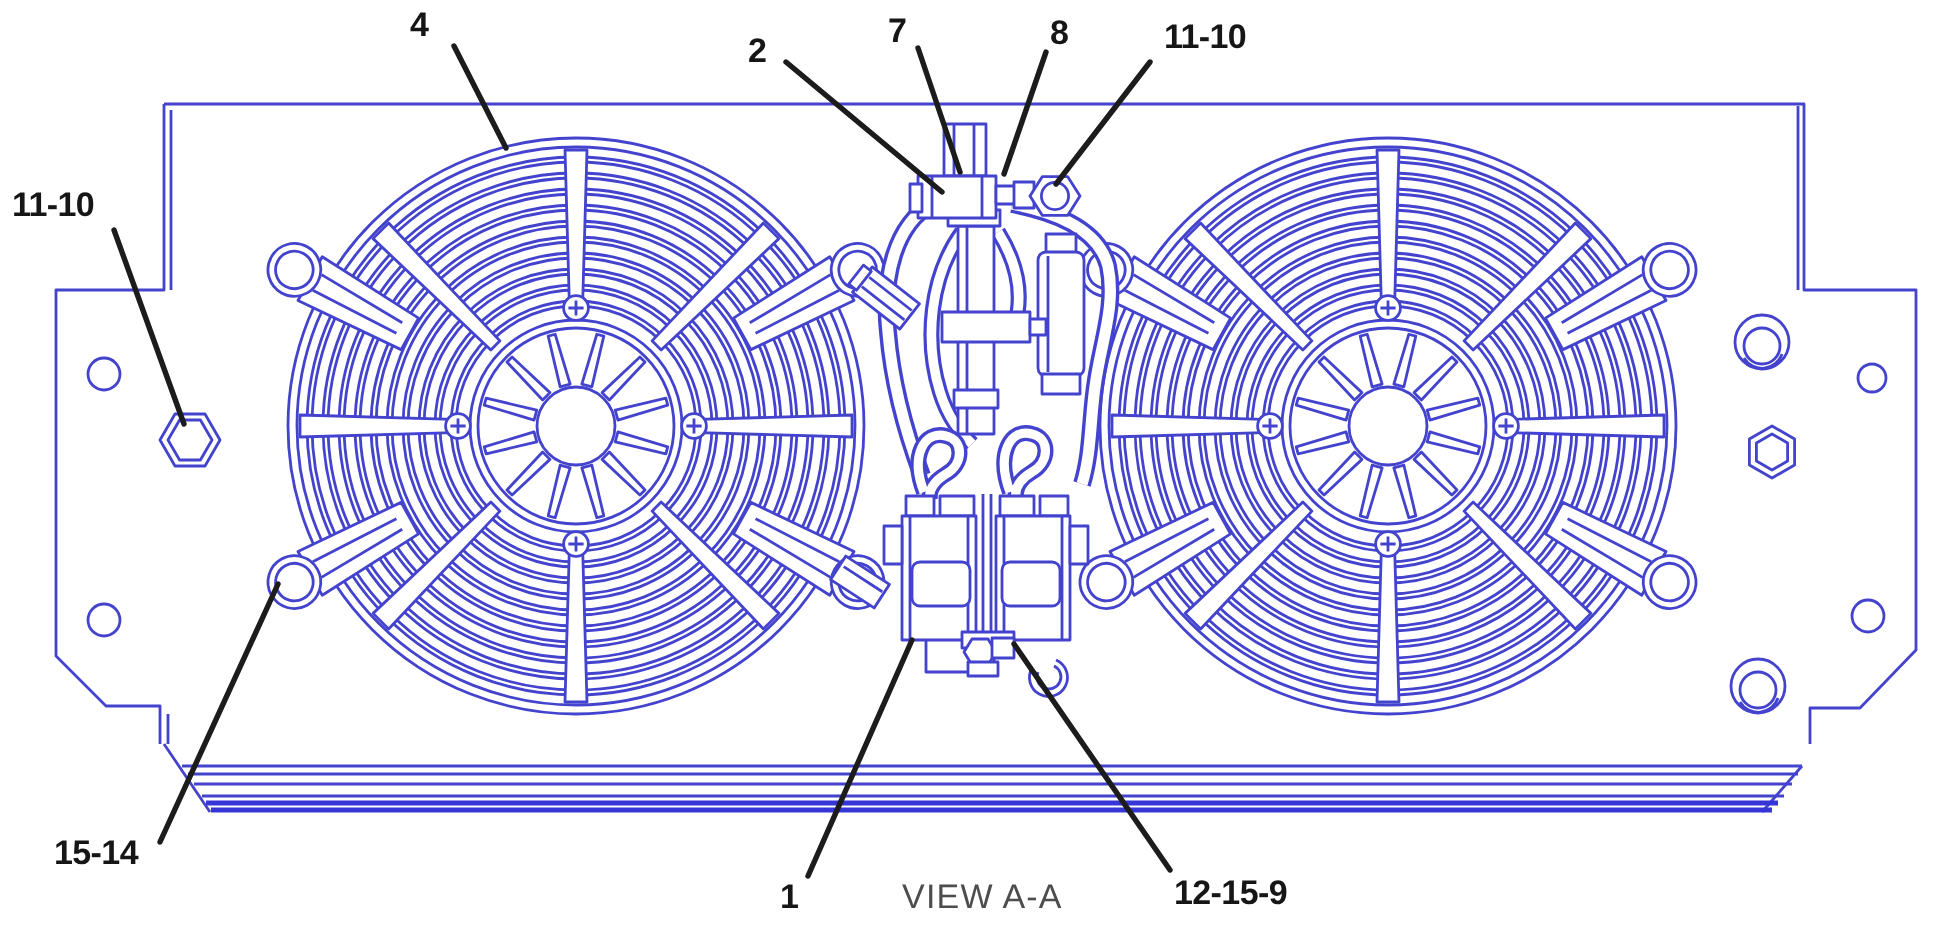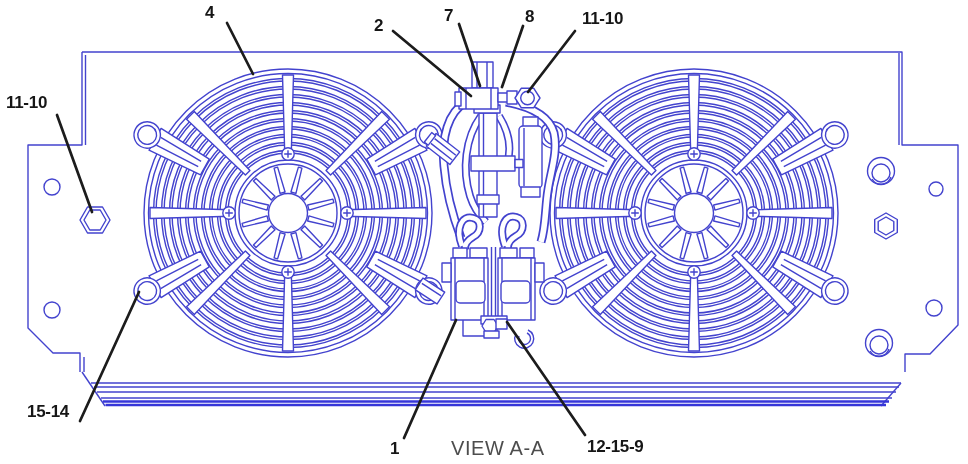--- a/index.html
+++ b/index.html
@@ -6,21 +6,21 @@
   .stage{
     position:relative;width:968px;height:464px;background:#ffffff;
     font-family:"Liberation Sans",sans-serif;overflow:hidden;
   }
   .stage svg{position:absolute;left:0;top:0;}
   .callout{
     position:absolute;font-weight:bold;font-size:17px;line-height:19px;
     color:#161616;letter-spacing:-0.3px;white-space:nowrap;user-select:none;
   }
   .view-title{
-    position:absolute;font-weight:normal;font-size:20px;line-height:19px;
+    position:absolute;font-weight:normal;font-size:17px;line-height:19px;
     color:#4d4d4d;letter-spacing:0.6px;white-space:nowrap;user-select:none;
   }
 </style>
 </head>
 <body>
 
 <div class="stage">
 
   <svg width="968" height="464" viewBox="0 0 968 464">
     <defs>
@@ -240,18 +240,18 @@
       <path d="M 585,435 L 507,322"></path>
     </g>
   </svg>
 
   <div class="callout" style="left:205px;top:3px">4</div>
   <div class="callout" style="left:374px;top:16px">2</div>
   <div class="callout" style="left:444px;top:6px">7</div>
   <div class="callout" style="left:525px;top:7px">8</div>
   <div class="callout" style="left:582px;top:9px">11-10</div>
   <div class="callout" style="left:6px;top:93px">11-10</div>
-  <div class="callout" style="left:27px;top:402px">15-14</div>
+  <div class="callout" style="left:27px;top:417px">15-14</div>
   <div class="callout" style="left:390px;top:439px">1</div>
   <div class="callout" style="left:587px;top:437px">12-15-9</div>
   <div class="view-title" style="left:451px;top:439px">VIEW A-A</div>
 
 </div>
 
 </body></html>

